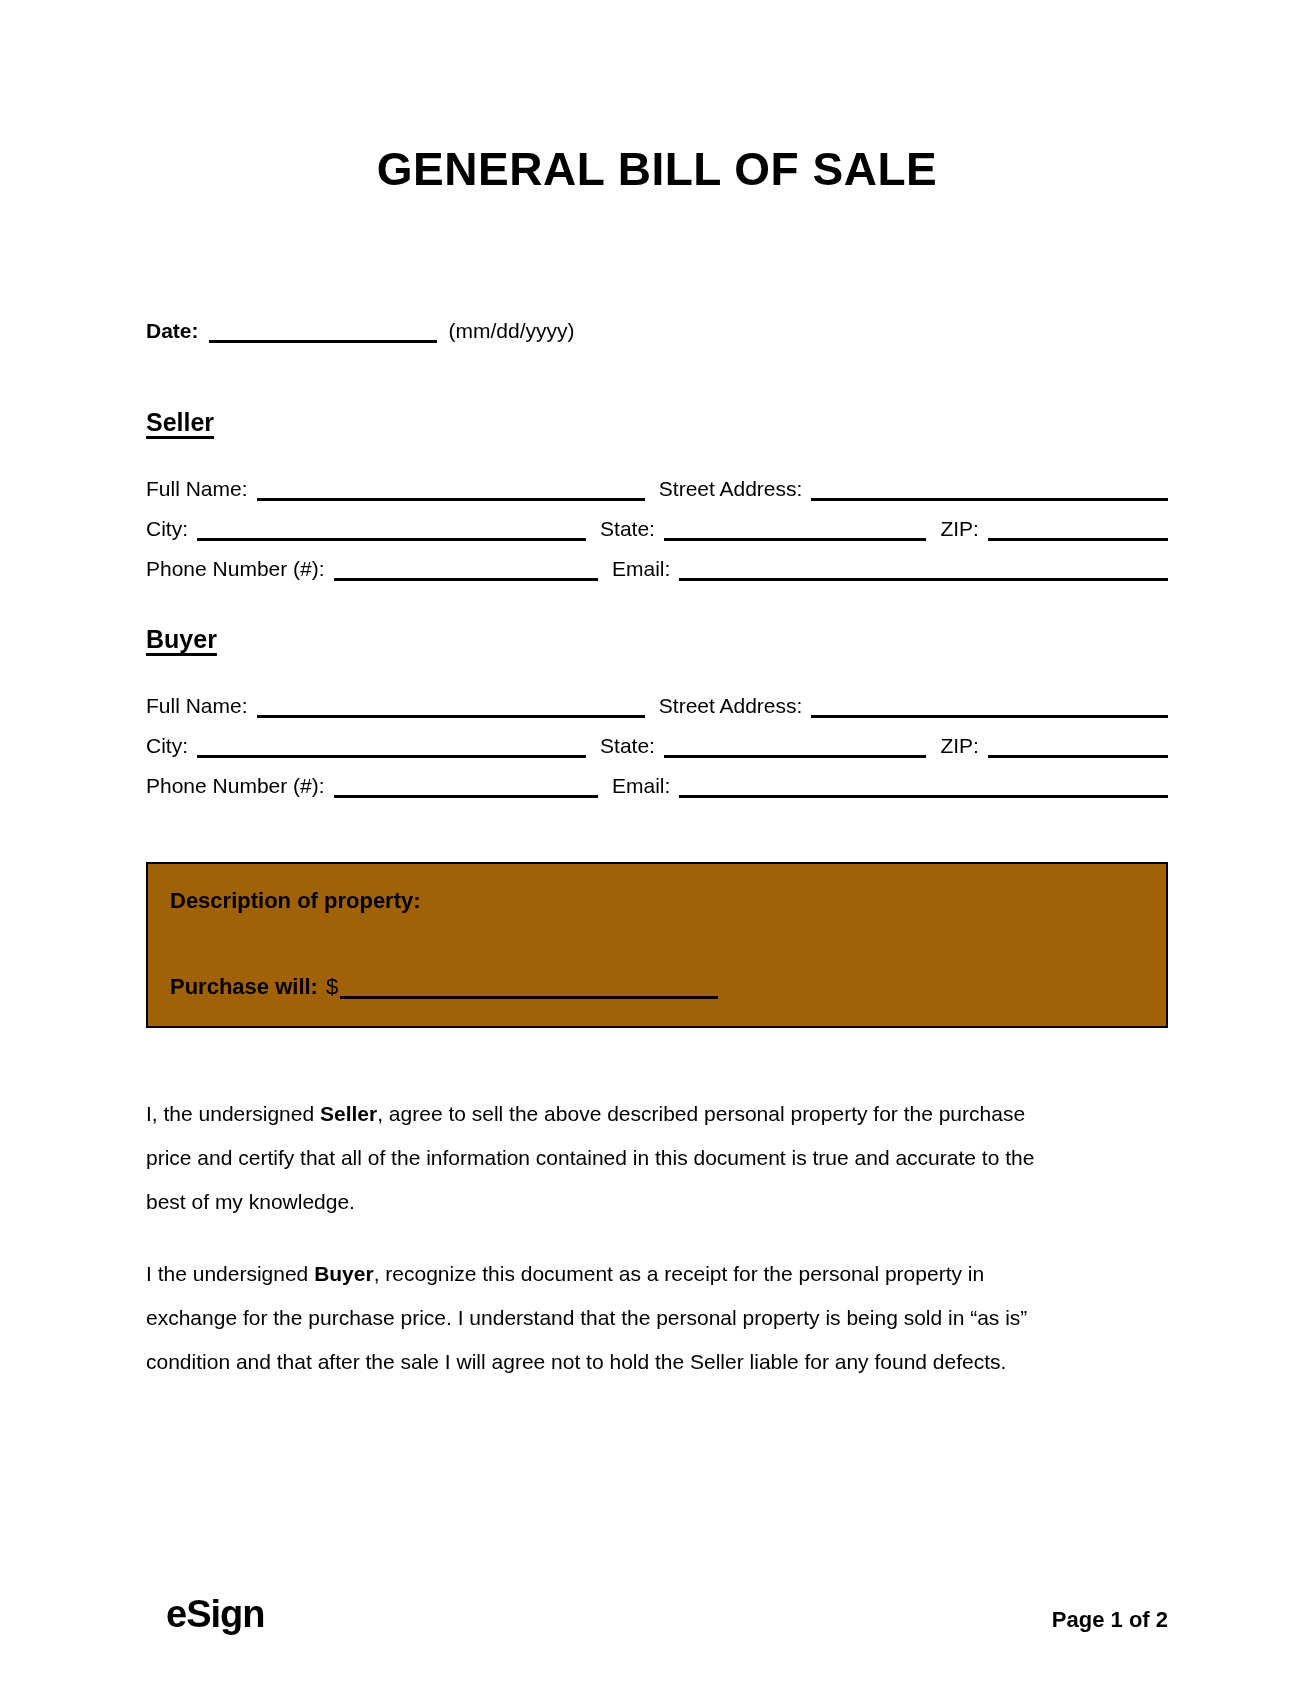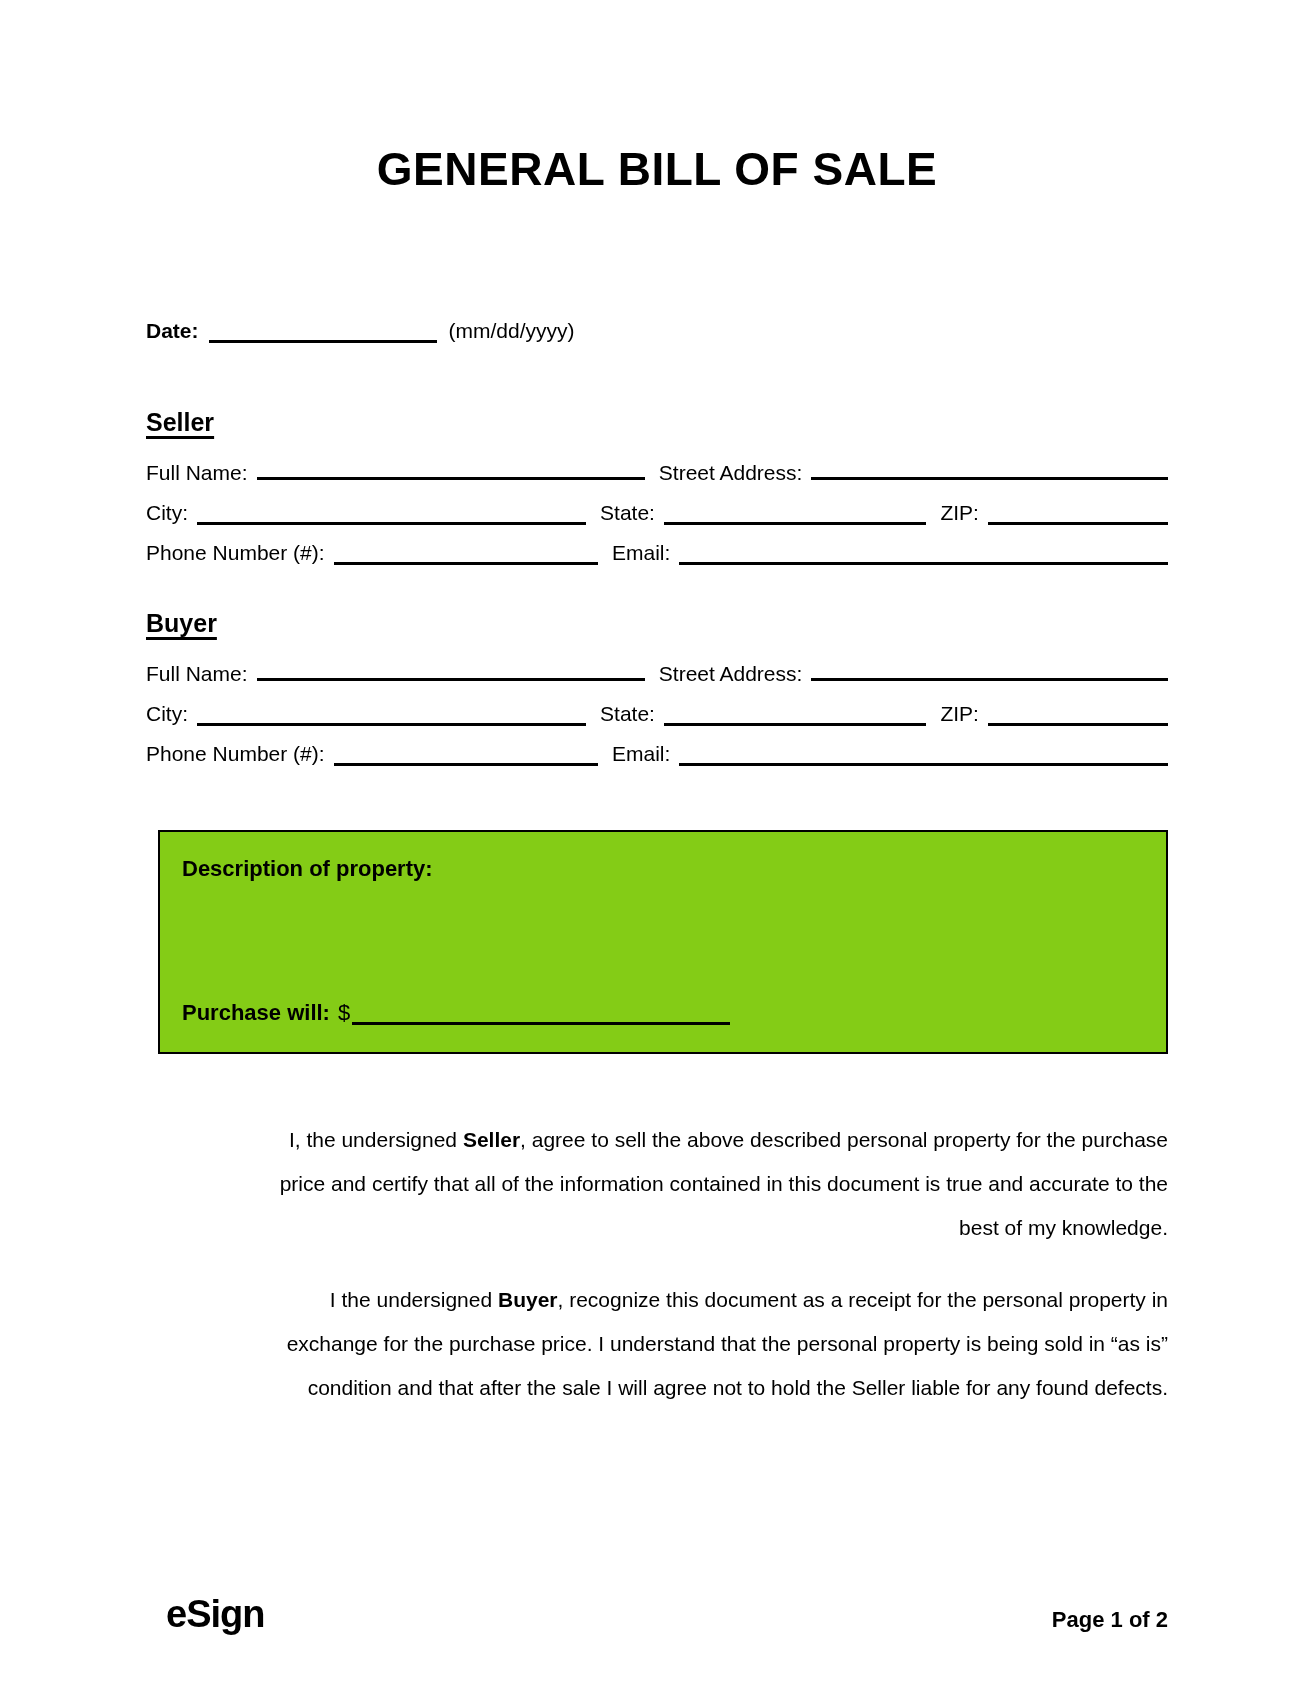--- a/index.html
+++ b/index.html
@@ -39,61 +39,60 @@
   .date-blank { width: 228px; margin-left: 10px; }
   .date-hint { margin-left: 12px; }
   .party-heading {
     margin: 62px 0 0 0;
     font-size: 25px;
     font-weight: bold;
     text-decoration: underline;
     text-decoration-thickness: 3px;
     text-underline-offset: 5px;
   }
-  .party .field-row:first-of-type { margin-top: 16px; align-items: center; }
+  .party .field-row:first-of-type { margin-top: 32px; }
   .field-row {
     display: flex;
     align-items: baseline;
     font-size: 21px;
     line-height: 40px;
     white-space: nowrap;
   }
   .field-row .blank { margin-left: 9px; }
   .field-row .label-gap { margin-left: 14px; }
   .g-name   { flex-grow: 405; }
   .g-street { flex-grow: 372; }
   .g-city   { flex-grow: 378; }
   .g-state  { flex-grow: 255; }
   .g-zip    { flex-grow: 175; }
   .g-phone  { flex-grow: 257; }
   .g-email  { flex-grow: 475; }
   .buyer-section .party-heading { margin-top: 36px; }
   .property-box {
     margin-top: 56px;
-    height: 224px;
+    height: 166px;
     border: 2px solid #000;
-    background: #84cc16;
+    background: #a16207;
     padding: 24px 22px 26px 22px;
     display: flex;
     flex-direction: column;
     justify-content: space-between;
-    margin-left: 12px;
   }
   .box-label {
     font-size: 22px;
     font-weight: bold;
   }
   .price-row {
     display: flex;
     align-items: baseline;
     font-size: 22px;
   }
   .currency { font-weight: normal; margin-left: 8px; }
   .price-blank { width: 378px; margin-left: 2px; }
-  .statements { margin-top: 64px; text-align: right; }
+  .statements { margin-top: 64px; }
   .statement { margin: 0; font-size: 21px; }
   .statement + .statement { margin-top: 28px; }
   .pline { line-height: 44px; white-space: nowrap; }
   .page-footer {
     position: absolute;
     left: 146px;
     right: 140px;
     bottom: 58px;
     display: flex;
     justify-content: space-between;

